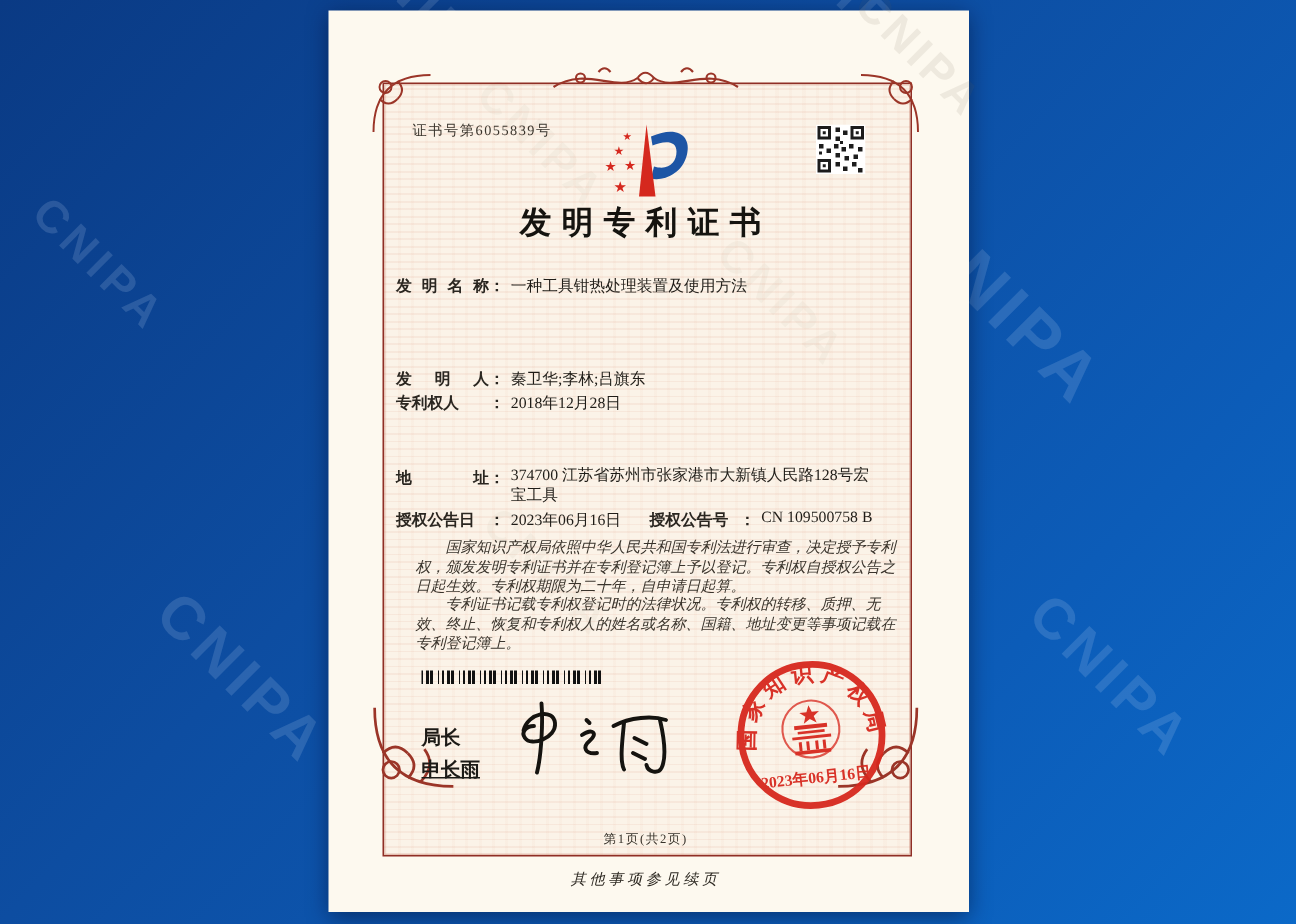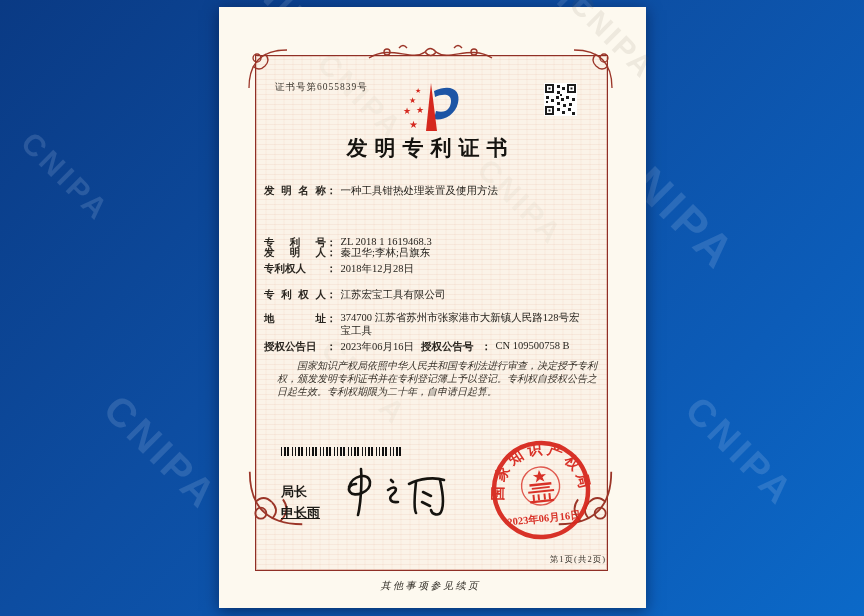--- a/index.html
+++ b/index.html
@@ -25,34 +25,34 @@
   .cert-title{left:36px;top:127px;width:351px;text-align:center;font-size:21px;
     font-weight:bold;letter-spacing:7px;color:#15130f;}
   .row{left:45px;width:330px;height:16px;font-size:10.5px;color:#2a2620;text-decoration:underline;}
   .lbl{display:inline-block;width:62px;text-align:justify;text-align-last:justify;
     font-weight:bold;color:#2a2620;vertical-align:top;}
   .lbl5{text-align-last:auto;letter-spacing:0;}
   .colon{display:inline-block;margin-right:4px;font-weight:bold;vertical-align:top;}
   .val{display:inline-block;vertical-align:top;color:#201d18;}
   .val-addr{width:248px;line-height:12.5px;}
   .pair2{position:absolute;left:157px;top:0;white-space:nowrap;}
-  .pair2 .lbl{width:60px;}
+  .pair2 .lbl{width:60px;margin-left:12px;}
   .paras{left:58px;top:353px;width:328px;font-size:10px;line-height:12.8px;
     color:#3a342c;font-style:italic;}
   .paras p{margin:0;text-indent:2em;}
   .barcode{left:62px;top:440px;width:122px;height:9px;
     background:repeating-linear-gradient(90deg,#111 0 1px,transparent 1px 3px,#111 3px 5px,
       transparent 5px 6px,#111 6px 8px,transparent 8px 11px,#111 11px 12px,transparent 12px 14px);}
   .director-title{left:62px;top:476px;font-size:13px;font-weight:bold;
     font-family:"Liberation Sans","DejaVu Sans",sans-serif;color:#1c1a16;}
   .director-name{left:62px;top:497px;font-size:13px;font-weight:bold;
     font-family:"Liberation Sans","DejaVu Sans",sans-serif;color:#1c1a16;text-decoration:underline;}
   .sig{left:120px;top:456px;}
   .seal{left:270px;top:431px;transform:rotate(-6deg);opacity:.95;}
-  .page-info{left:36px;top:547px;width:351px;text-align:right;font-size:8.5px;
+  .page-info{left:36px;top:547px;width:351px;text-align:center;font-size:8.5px;
     letter-spacing:1px;color:#38332b;}
   .cont-note{left:36px;top:572px;width:351px;text-align:center;font-size:10px;
     letter-spacing:2.5px;font-style:italic;color:#2e2a23;}
   .qr{left:325px;top:76px;}
   .logo{left:183px;top:74px;}
   .orn-top{left:146px;top:33px;}
   .orn{color:#9b3528;}
 </style>
 </head>
 <body>
@@ -169,41 +169,36 @@
     </svg>
 
     <div class="abs cert-title">发明专利证书</div>
 
     <div class="abs row" style="top:177px;">
       <span class="lbl">发明名称</span><span class="colon">：</span><span class="val">一种工具钳热处理装置及使用方法</span>
     </div>
     <div class="abs row" style="top:203px;margin-top:36px;">
       <span class="lbl">发明人</span><span class="colon">：</span><span class="val">秦卫华;李林;吕旗东</span>
     </div>
-    <div class="abs row" style="top:229px;">
-      <span class="lbl">专利号</span><span class="colon">：</span><span class="val">ZL 2018 1 1619468.3</span>
-    </div>
     <div class="abs row" style="top:255px;">
       <span class="lbl lbl5">专利权人</span><span class="colon">：</span><span class="val">2018年12月28日</span>
-    </div>
-    <div class="abs row" style="top:281px;">
-      <span class="lbl">专利权人</span><span class="colon">：</span><span class="val">江苏宏宝工具有限公司</span>
     </div>
     <div class="abs row" style="top:305px;">
       <span class="lbl">地址</span><span class="colon">：</span><span class="val val-addr">374700 江苏省苏州市张家港市大新镇人民路128号宏宝工具</span>
     </div>
     <div class="abs row" style="top:333px;">
       <span class="lbl lbl5">授权公告日</span><span class="colon">：</span><span class="val">2023年06月16日</span>
       <span class="pair2">
         <span class="lbl lbl5">授权公告号</span><span class="colon">：</span><span class="val">CN 109500758 B</span>
       </span>
     </div>
 
     <div class="abs paras">
       <p>国家知识产权局依照中华人民共和国专利法进行审查，决定授予专利权，颁发发明专利证书并在专利登记簿上予以登记。专利权自授权公告之日起生效。专利权期限为二十年，自申请日起算。</p>
+      <p>专利证书记载专利权登记时的法律状况。专利权的转移、质押、无效、终止、恢复和专利权人的姓名或名称、国籍、地址变更等事项记载在专利登记簿上。</p>
     </div>
 
     <div class="abs barcode"></div>
 
     <div class="abs director-title">局长</div>
     <div class="abs director-name">申长雨</div>
 
     <svg class="abs sig" width="112" height="55" viewBox="0 0 112 55">
       <g fill="none" stroke="#15130f" stroke-width="2.6" stroke-linecap="round">
         <path d="M10,24 C13,12 30,9 31,19 C32,29 15,35 11,29 C8,25 12,21 17,21"></path>

